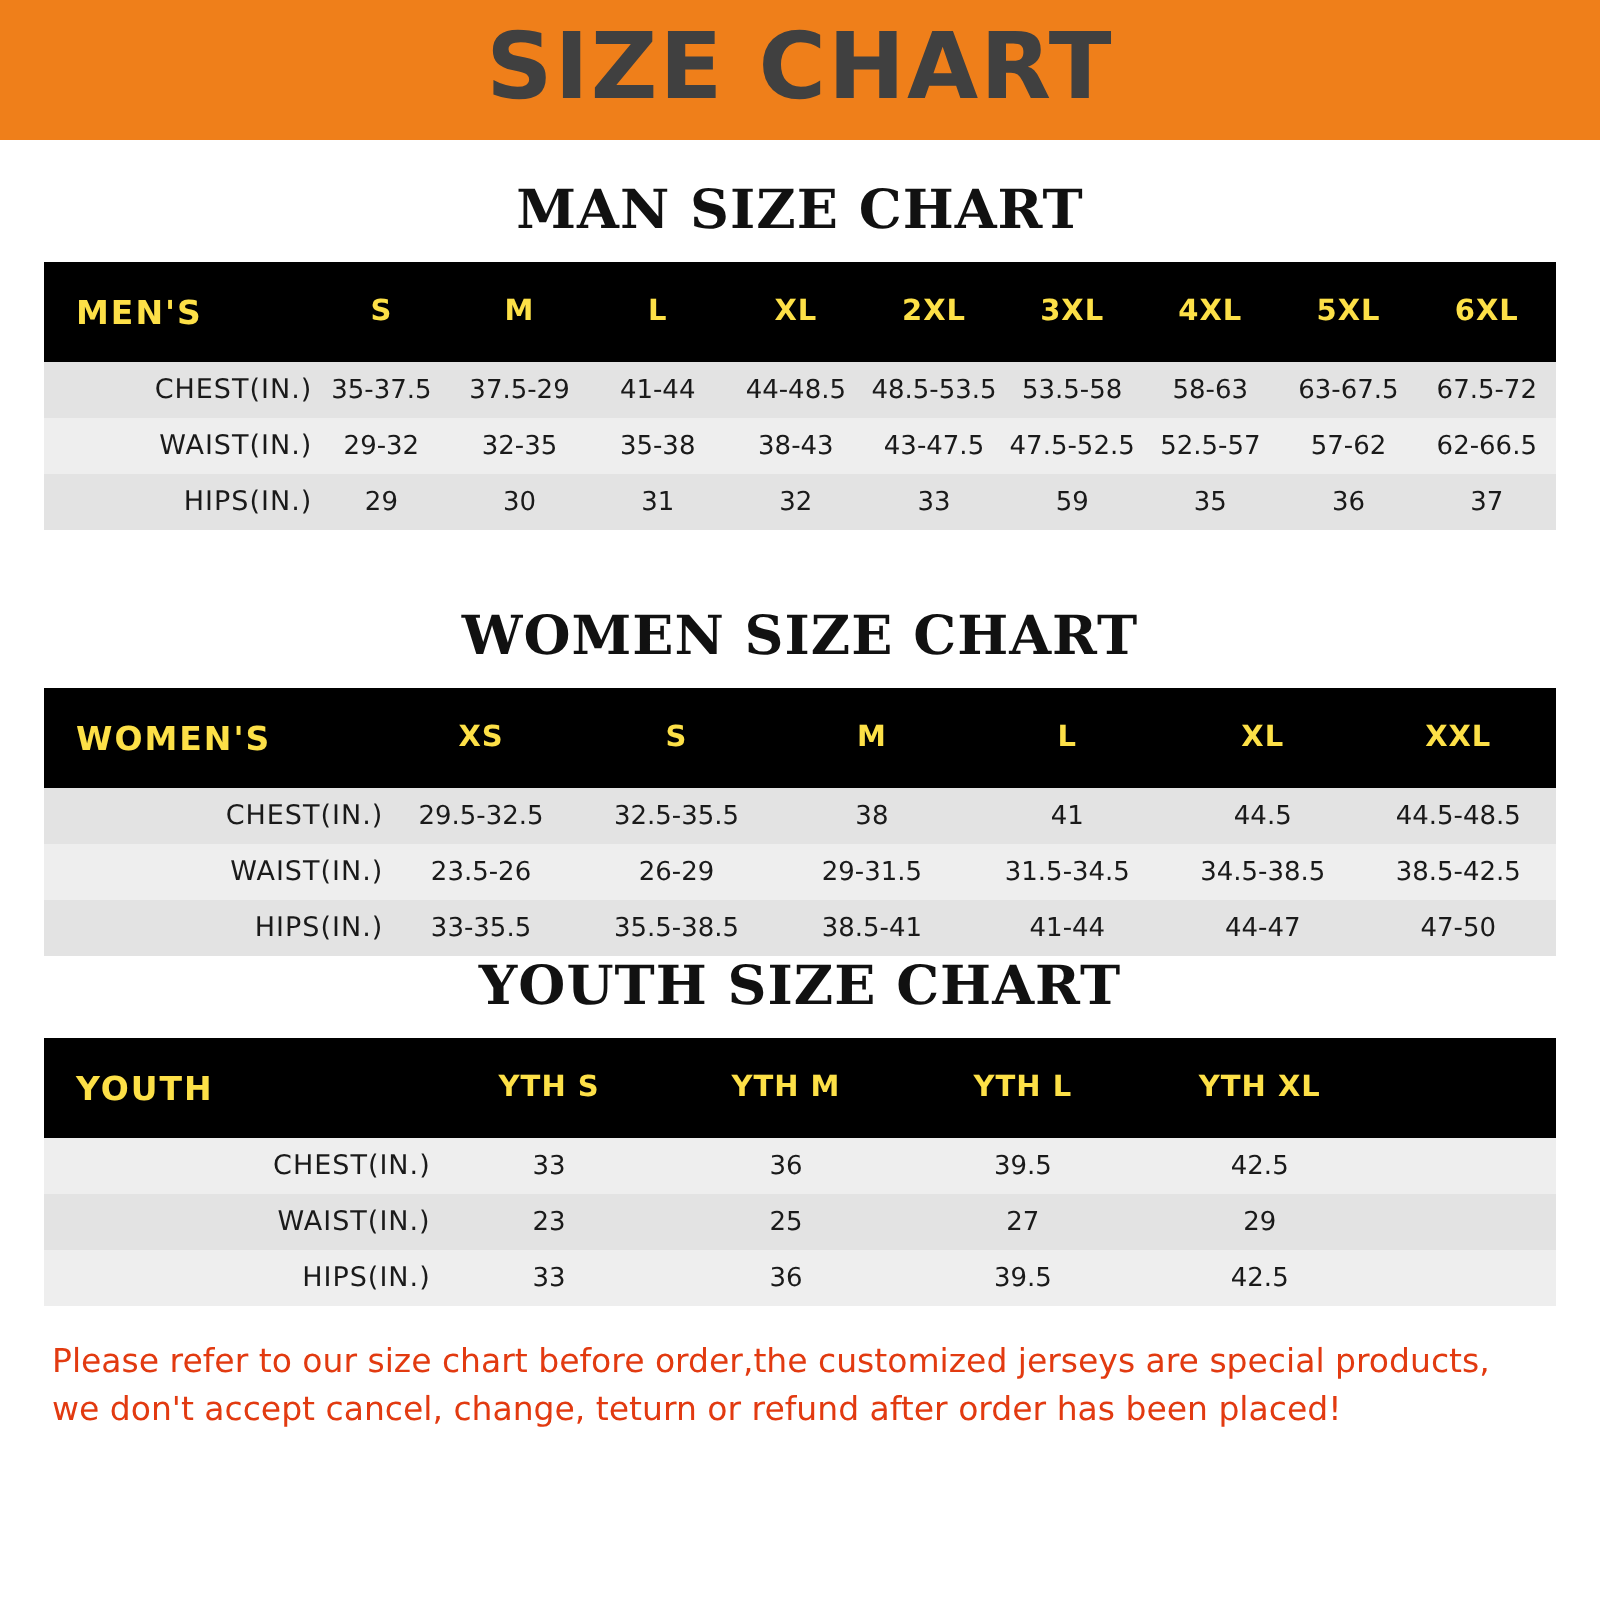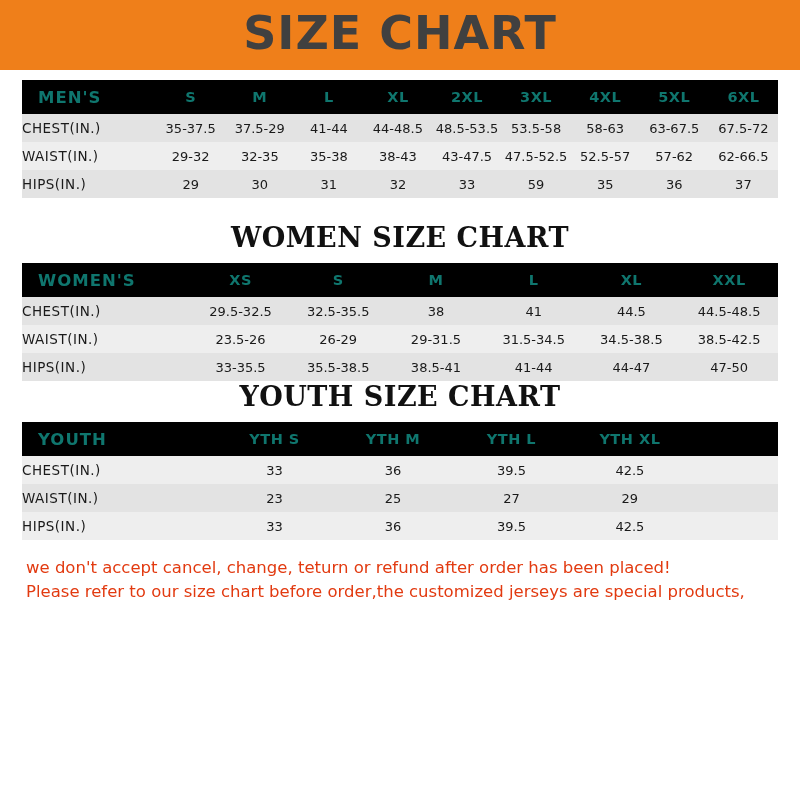--- a/index.html
+++ b/index.html
@@ -45,21 +45,21 @@
   }
   .section-title {
     text-align: center;
     font-family: "DejaVu Serif", serif;
     font-weight: bold;
     font-size: 27px;
     color: #111111;
     letter-spacing: 0.5px;
   }
   .s1-title { margin-top: 20px; }
-  .s2-title { margin-top: 24px; }
+  .s2-title { margin-top: 38px; }
   .s3-title { }
 
   table.size-table {
     width: 100%;
     border-collapse: collapse;
     table-layout: fixed;
     margin-top: 10px;
   }
   table.size-table th,
   table.size-table td {
@@ -67,45 +67,45 @@
     font-family: "DejaVu Sans", sans-serif;
     color: #1a1a1a;
     padding: 0;
   }
   
   table.size-table thead tr {
     background: #000000;
     height: 34px;
   }
   table.size-table thead th {
-    color: #0f766e;
+    color: #fde047;
     font-size: 14.5px;
     font-weight: bold;
     letter-spacing: 0.5px;
-    height: 34px;
+    height: 50px;
   }
   table.size-table thead th.rowlabel {
     text-align: left;
     padding-left: 16px;
     font-size: 16.5px;
     letter-spacing: 1px;
   }
   table.size-table tbody tr {
     height: 28px;
   }
   table.size-table tbody tr.light { background: #e3e3e3; }
   table.size-table tbody tr.lighter { background: #eeeeee; }
   table.size-table tbody td {
     font-size: 13px;
     height: 28px;
   }
   table.size-table tbody td.rowlabel {
     font-size: 13.5px;
     letter-spacing: 0.5px;
-    text-align: left;
+    text-align: right;
   }
   
   .wtable thead th { font-size: 16px; margin-left: 40px; }
   .wtable thead th.rowlabel { font-size: 17px; }
   .wtable tbody tr { height: 31px; }
   .wtable tbody td { font-size: 14px; height: 31px; }
   .wtable tbody td.rowlabel { font-size: 14.5px; }
 
   .ytable thead th { font-size: 16px; margin-top: 19px; }
   .ytable thead th.rowlabel { font-size: 17px; }
@@ -128,20 +128,21 @@
 <body>
 
 <div class="page">
 
   <div class="banner">
     <div class="banner-title">SIZE CHART</div>
   </div>
 
   <div class="content">
 
+    <div class="section-title s1-title">MAN SIZE CHART</div>
     <table class="size-table mtable">
       <thead>
         <tr>
           <th class="rowlabel" style="width:16%">MEN'S</th>
           <th style="width:9.33%">S</th>
           <th style="width:9.33%">M</th>
           <th style="width:9.33%">L</th>
           <th style="width:9.33%">XL</th>
           <th style="width:9.33%">2XL</th>
           <th style="width:9.33%">3XL</th>
@@ -268,18 +269,18 @@
           <td>33</td>
           <td>36</td>
           <td>39.5</td>
           <td>42.5</td>
           <td></td>
         </tr>
       </tbody>
     </table>
 
     <div class="note">
+      <div>Please refer to our size chart before order,the customized jerseys are special products,</div>
       <div>we don't accept cancel, change, teturn or refund after order has been placed!</div>
-      <div>Please refer to our size chart before order,the customized jerseys are special products,</div>
     </div>
 
   </div>
 </div>
 
 </body></html>

